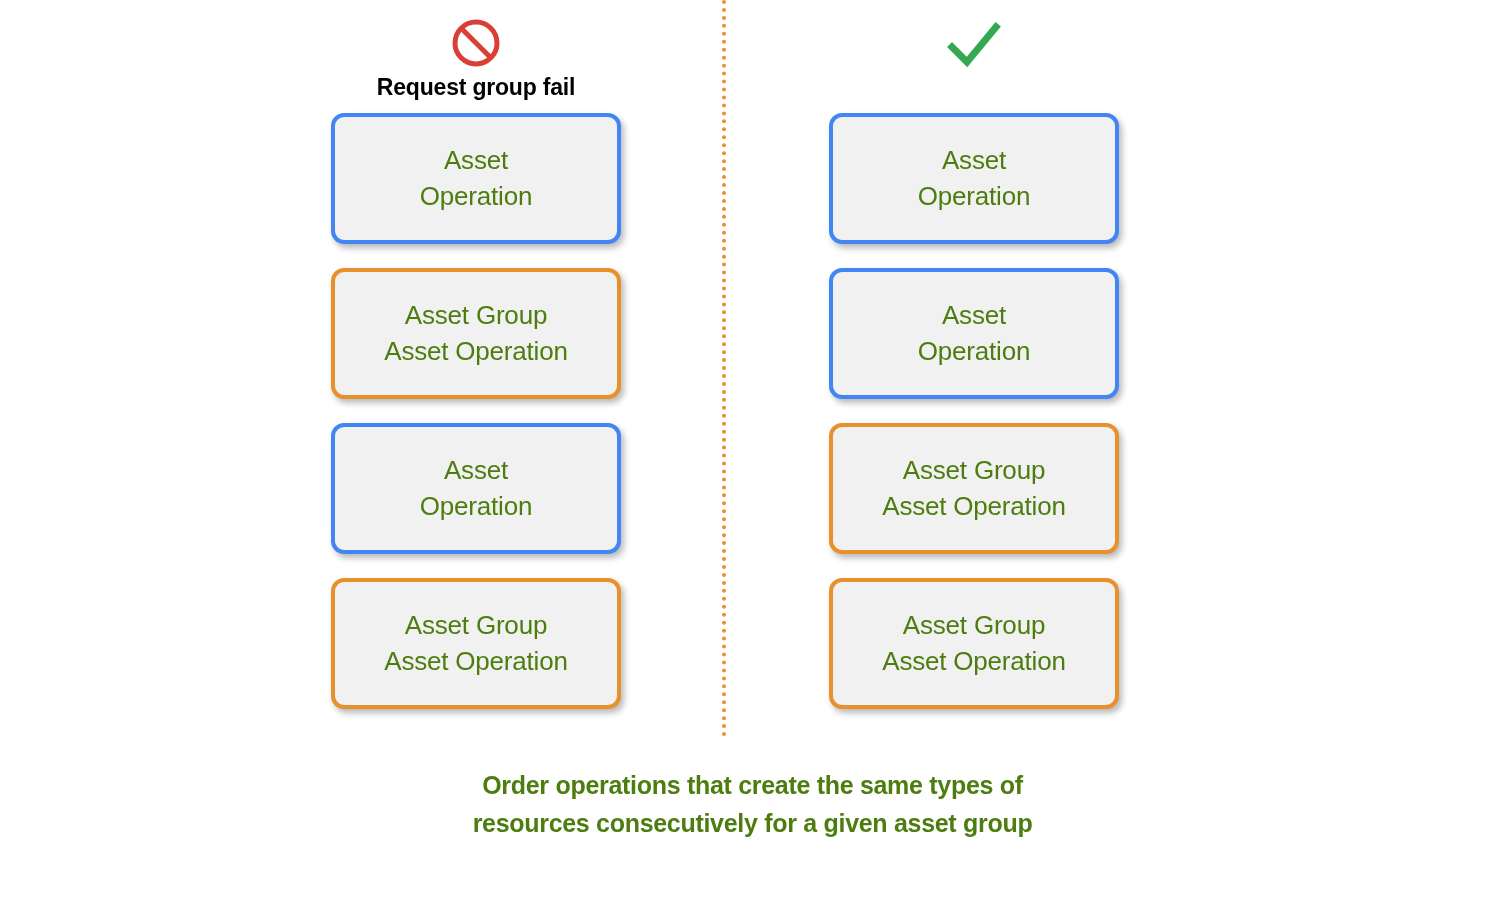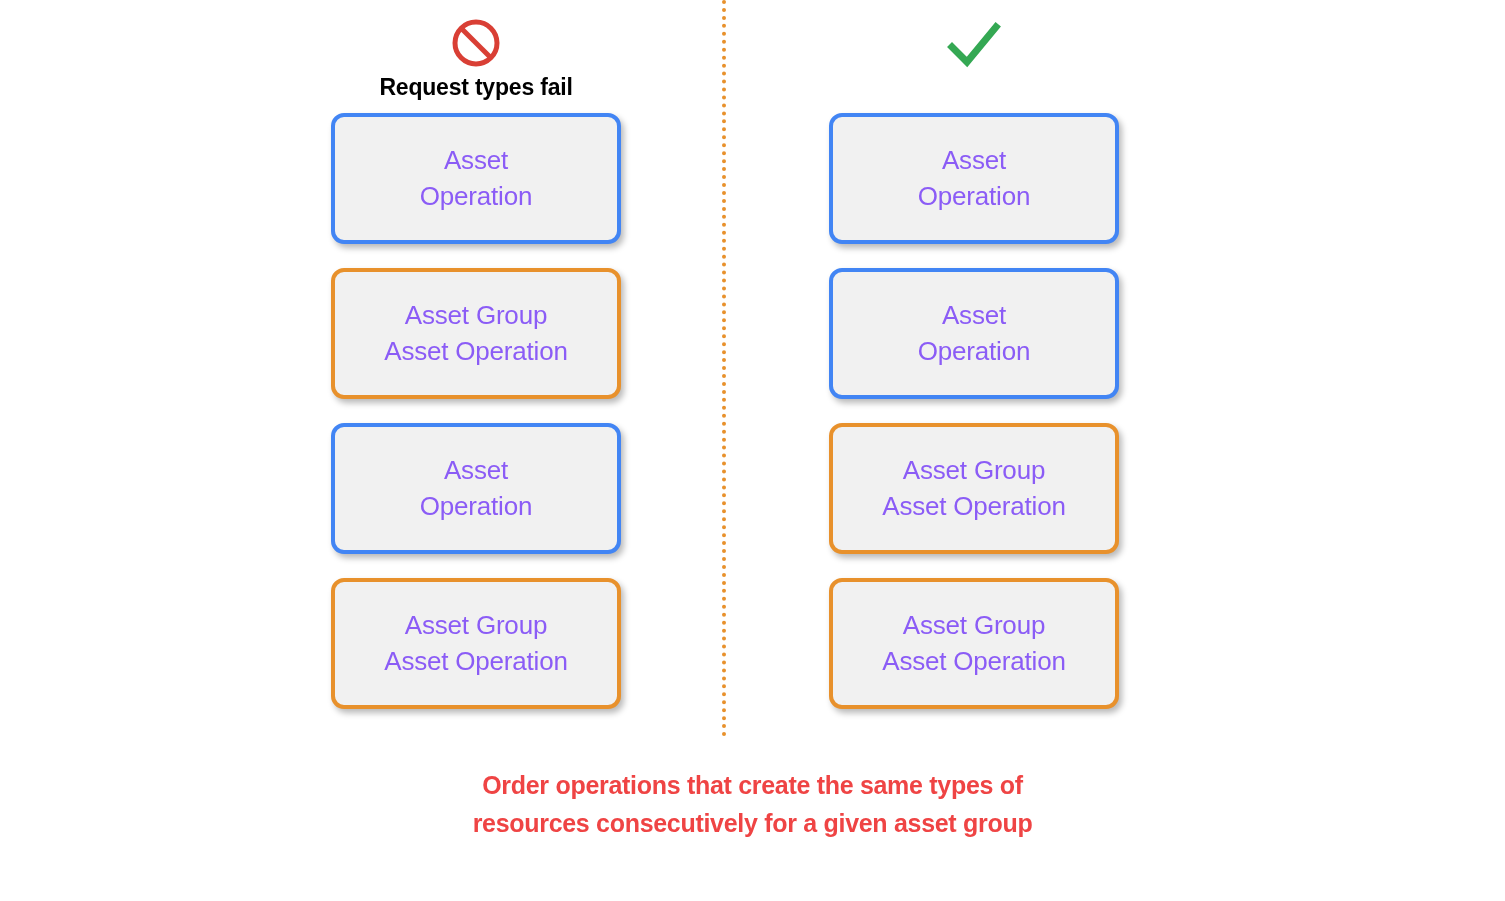--- a/index.html
+++ b/index.html
@@ -85,37 +85,37 @@
     justify-content: center;
     text-align: center;
   }
   .op-box.blue   { border-color: #4285F4; }
   .op-box.orange { border-color: #E8912C; }
 
   .op-label {
     font-family: "Liberation Sans", sans-serif;
     font-size: 26px;
     font-weight: 500;
-    color: #8b5cf6;
+    color: #4d7c0f;
     line-height: 1.36;
     letter-spacing: -0.2px;
     white-space: pre-line;
   }
 
   
   .caption {
     position: absolute;
     top: 766px;
     left: 0px;
     width: 1505px;
     text-align: center;
     font-family: "Liberation Sans", sans-serif;
     font-size: 25px;
     font-weight: bold;
-    color: #ef4444;
+    color: #4d7c0f;
     line-height: 1.52;
     letter-spacing: -0.3px;
     white-space: pre-line;
   }
 </style>
 </head>
 <body>
 
 <div id="canvas">
 
@@ -123,21 +123,21 @@
 
   <div class="column fail">
 
     <div class="col-header">
       <div class="status-icon">
         <svg width="52" height="52" viewBox="0 0 52 52" aria-hidden="true">
           <circle cx="26" cy="26" r="21" fill="none" stroke="#D93F35" stroke-width="5"></circle>
           <line x1="11.2" y1="11.2" x2="40.8" y2="40.8" stroke="#D93F35" stroke-width="5"></line>
         </svg>
       </div>
-      <div class="col-title">Request types fail</div>
+      <div class="col-title">Request group fail</div>
     </div>
 
     <div class="box-stack">
       <div class="op-box blue">
         <span class="op-label">Asset
 Operation</span>
       </div>
       <div class="op-box orange">
         <span class="op-label">Asset Group
 Asset Operation</span>

